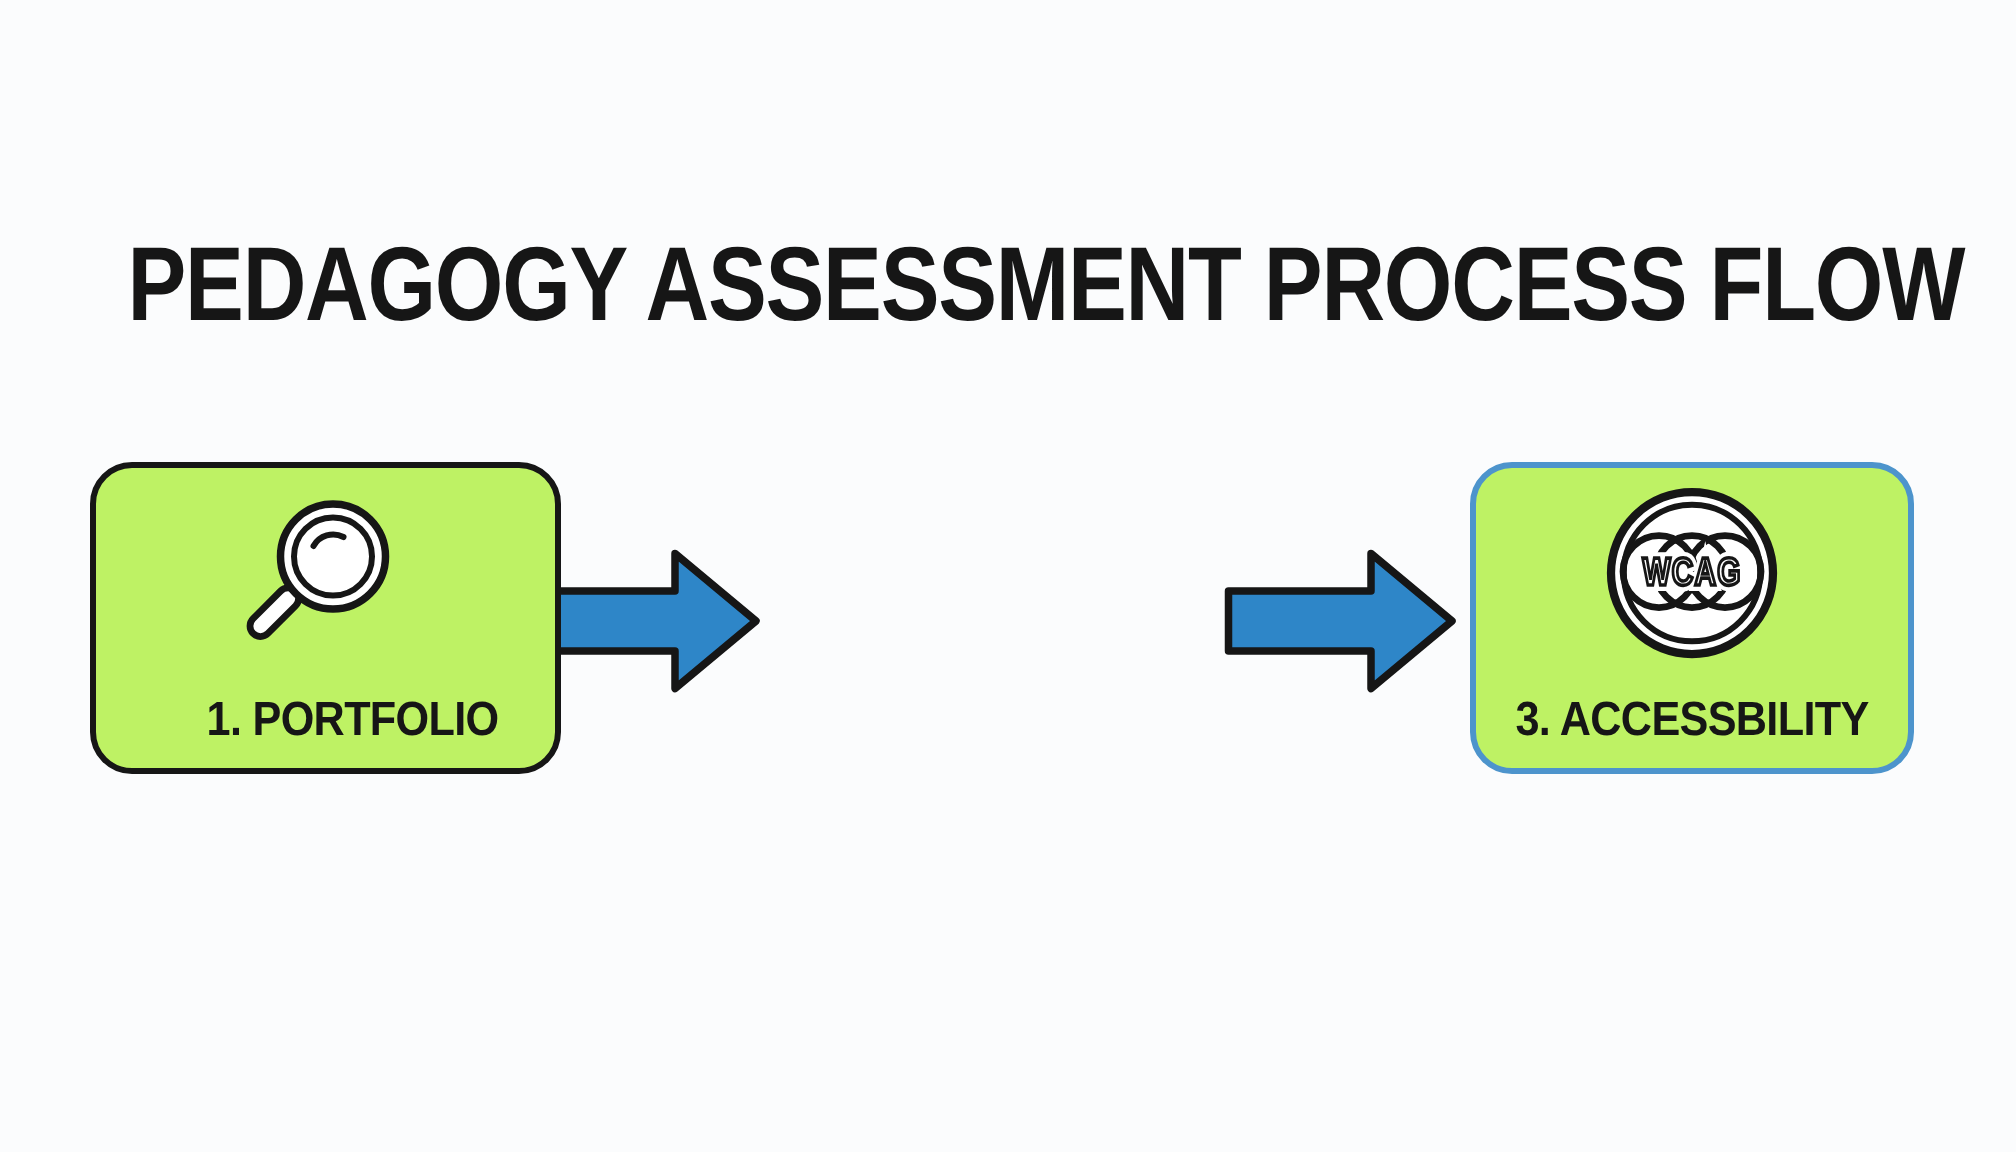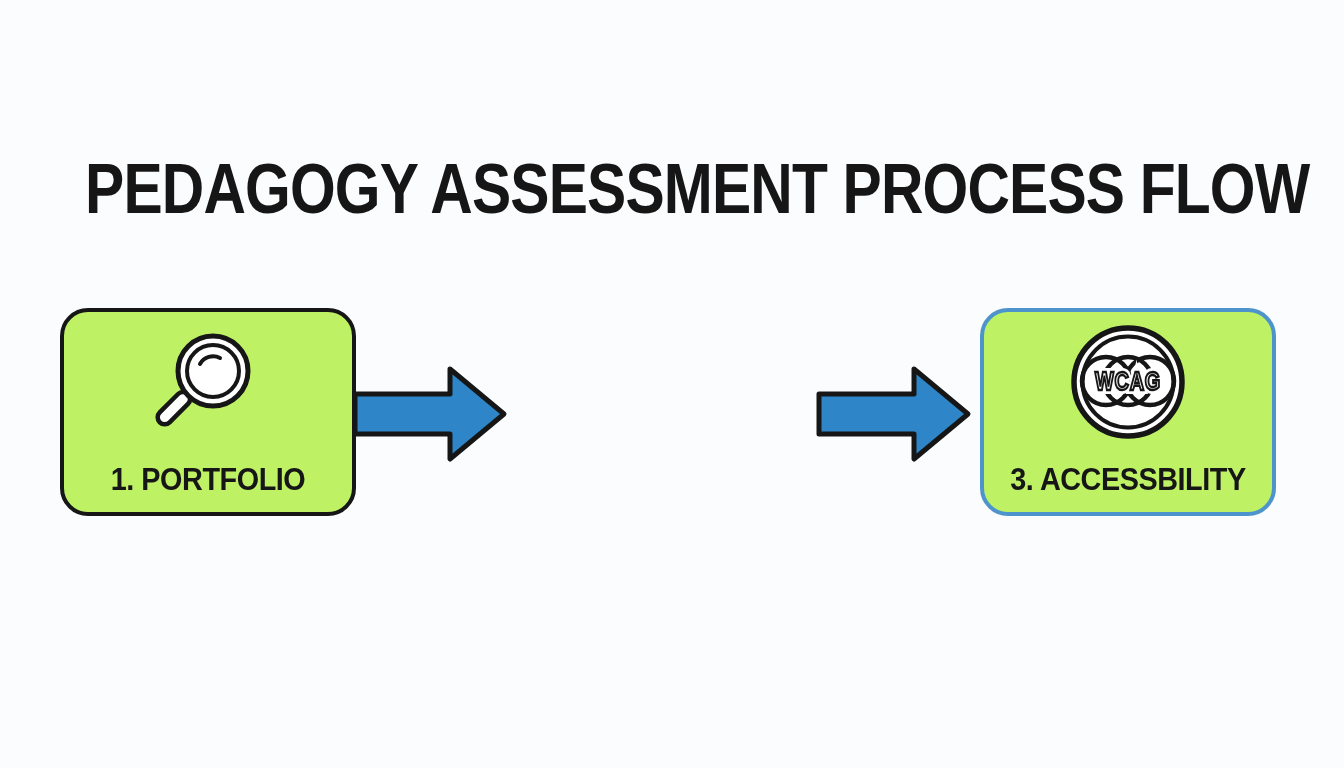--- a/index.html
+++ b/index.html
@@ -27,21 +27,21 @@
     line-height: 1;
   }
   .step-box {
     position: absolute;
     top: 308px;
     width: 288px; height: 200px;
     background: #bef264;
     border-radius: 28px;
     border: 4px solid var(--box_border_blue, #4d94cc);
   }
-  .step-box.border-black { border-color: var(--box_border_black, #161616); }
+  .step-box.border-black { border-color: var(--box_border_black, #161616); padding-left: 18px; }
   .step-box.pos-1 { left: 60px; }
   .step-box.pos-2 { left: 520px; }
   .step-box.pos-3 { left: 980px; }
   .icon {
     position: absolute;
     left: 50%;
     transform: translateX(-50%);
   }
   .icon.magnifier { top: 12px; }
   .icon.chat { top: 22px; }

